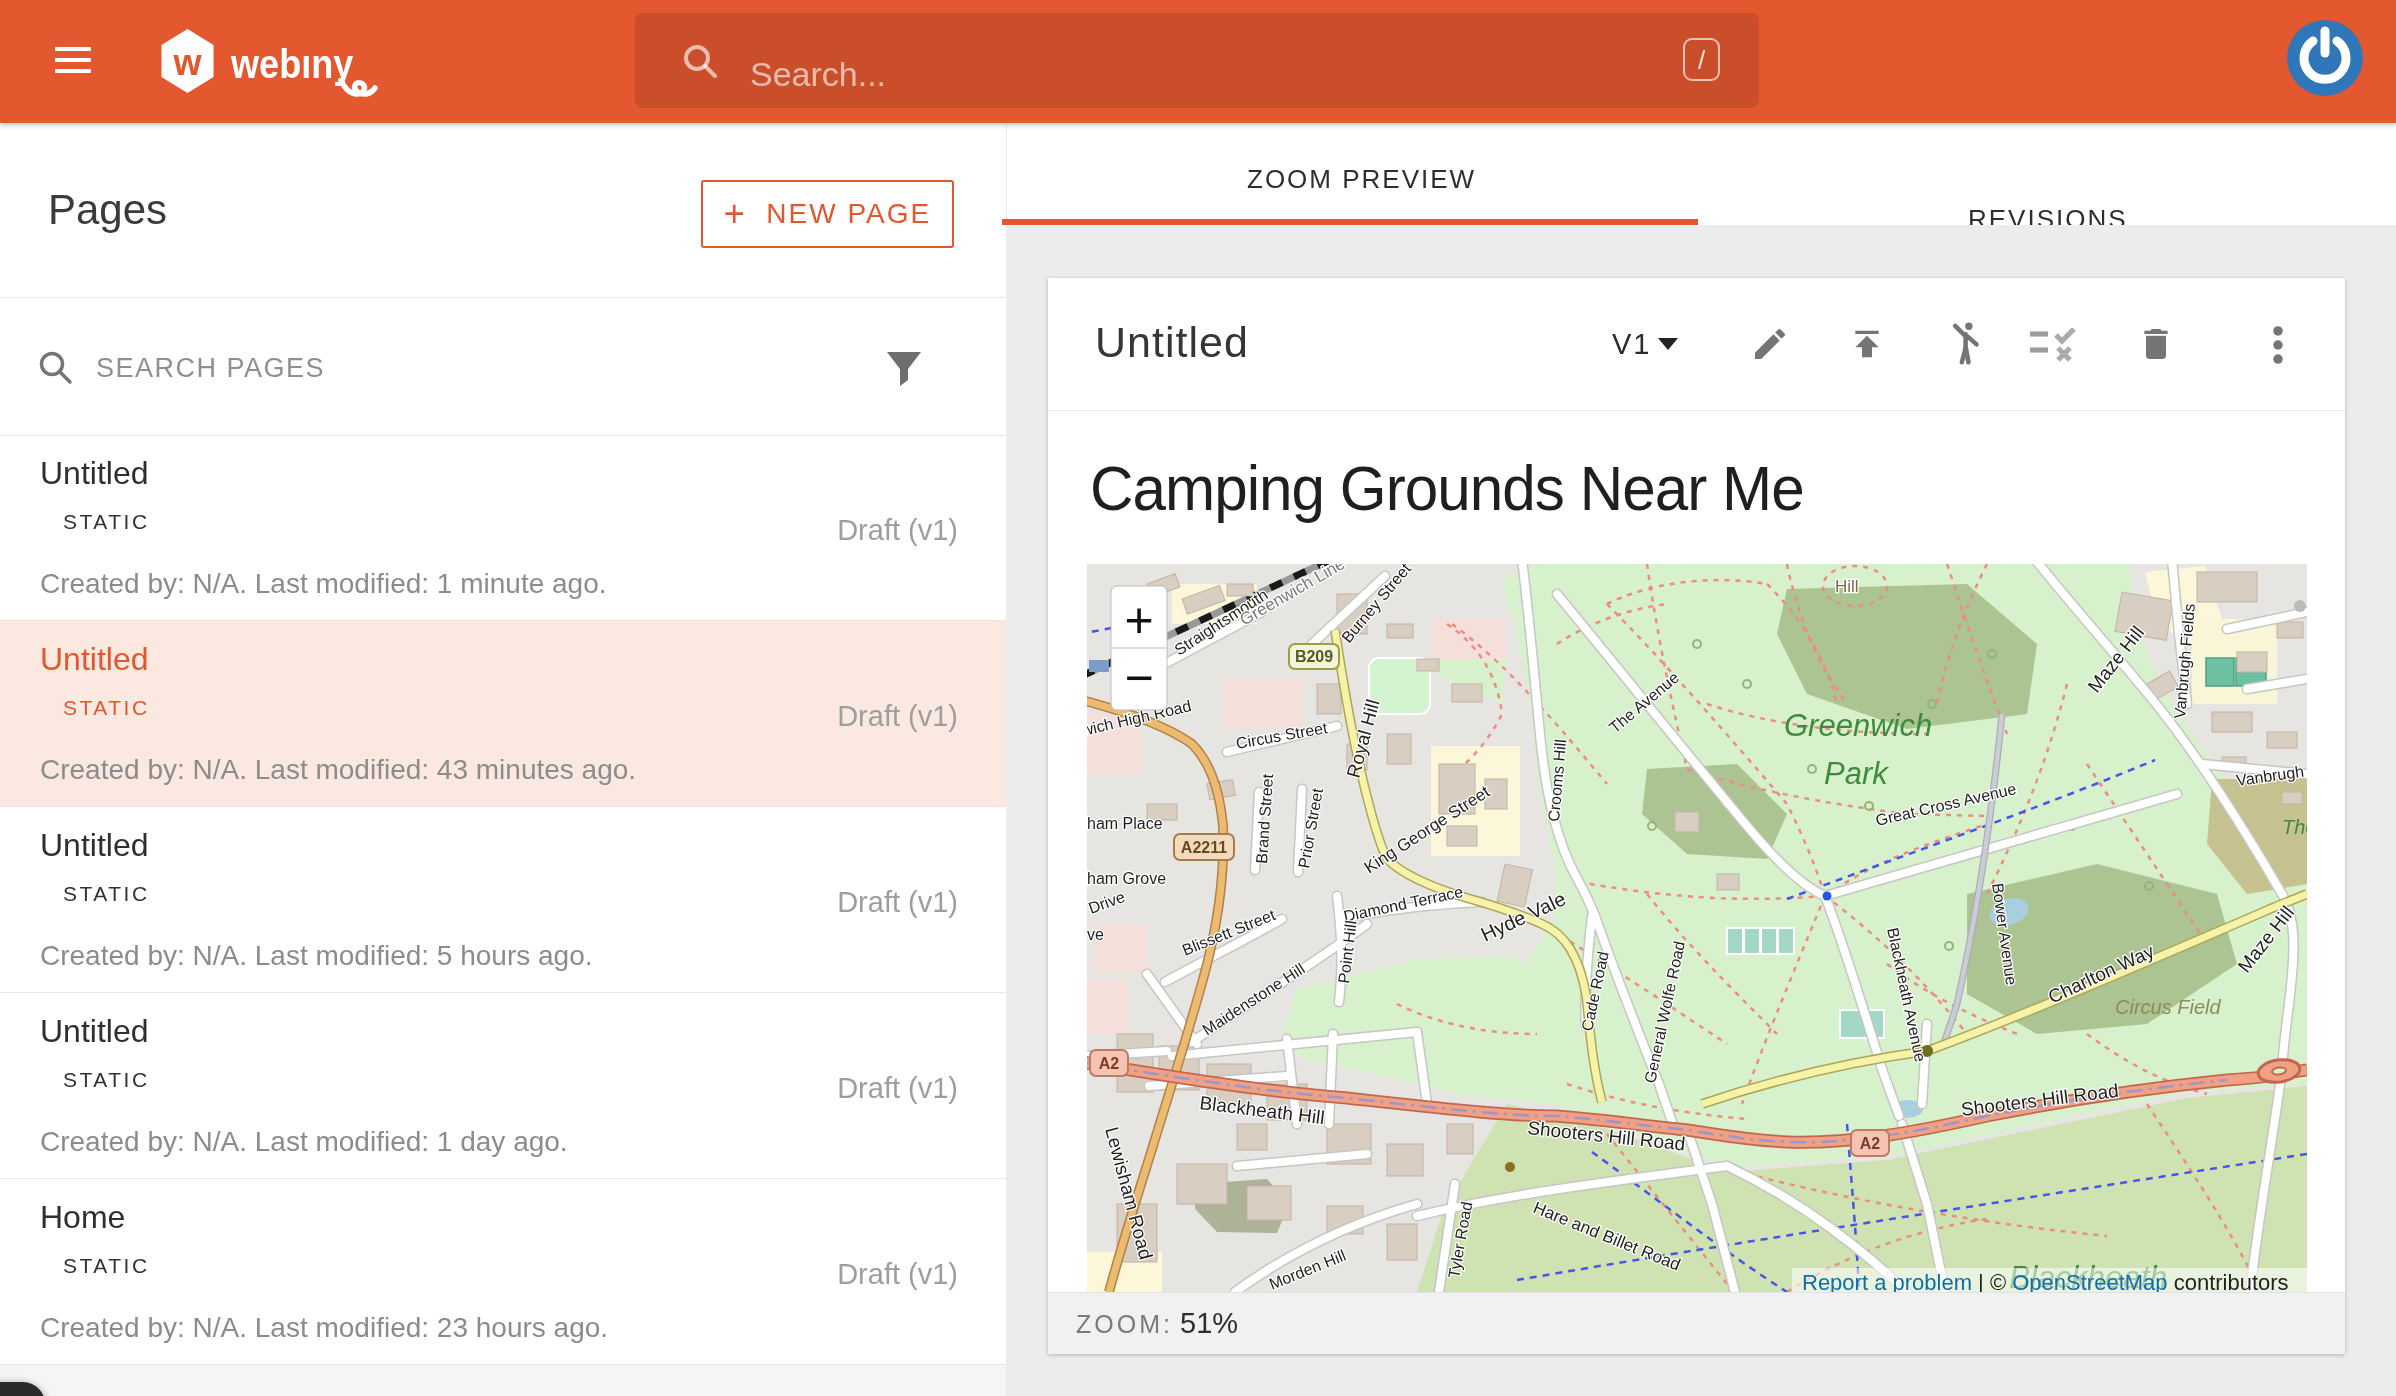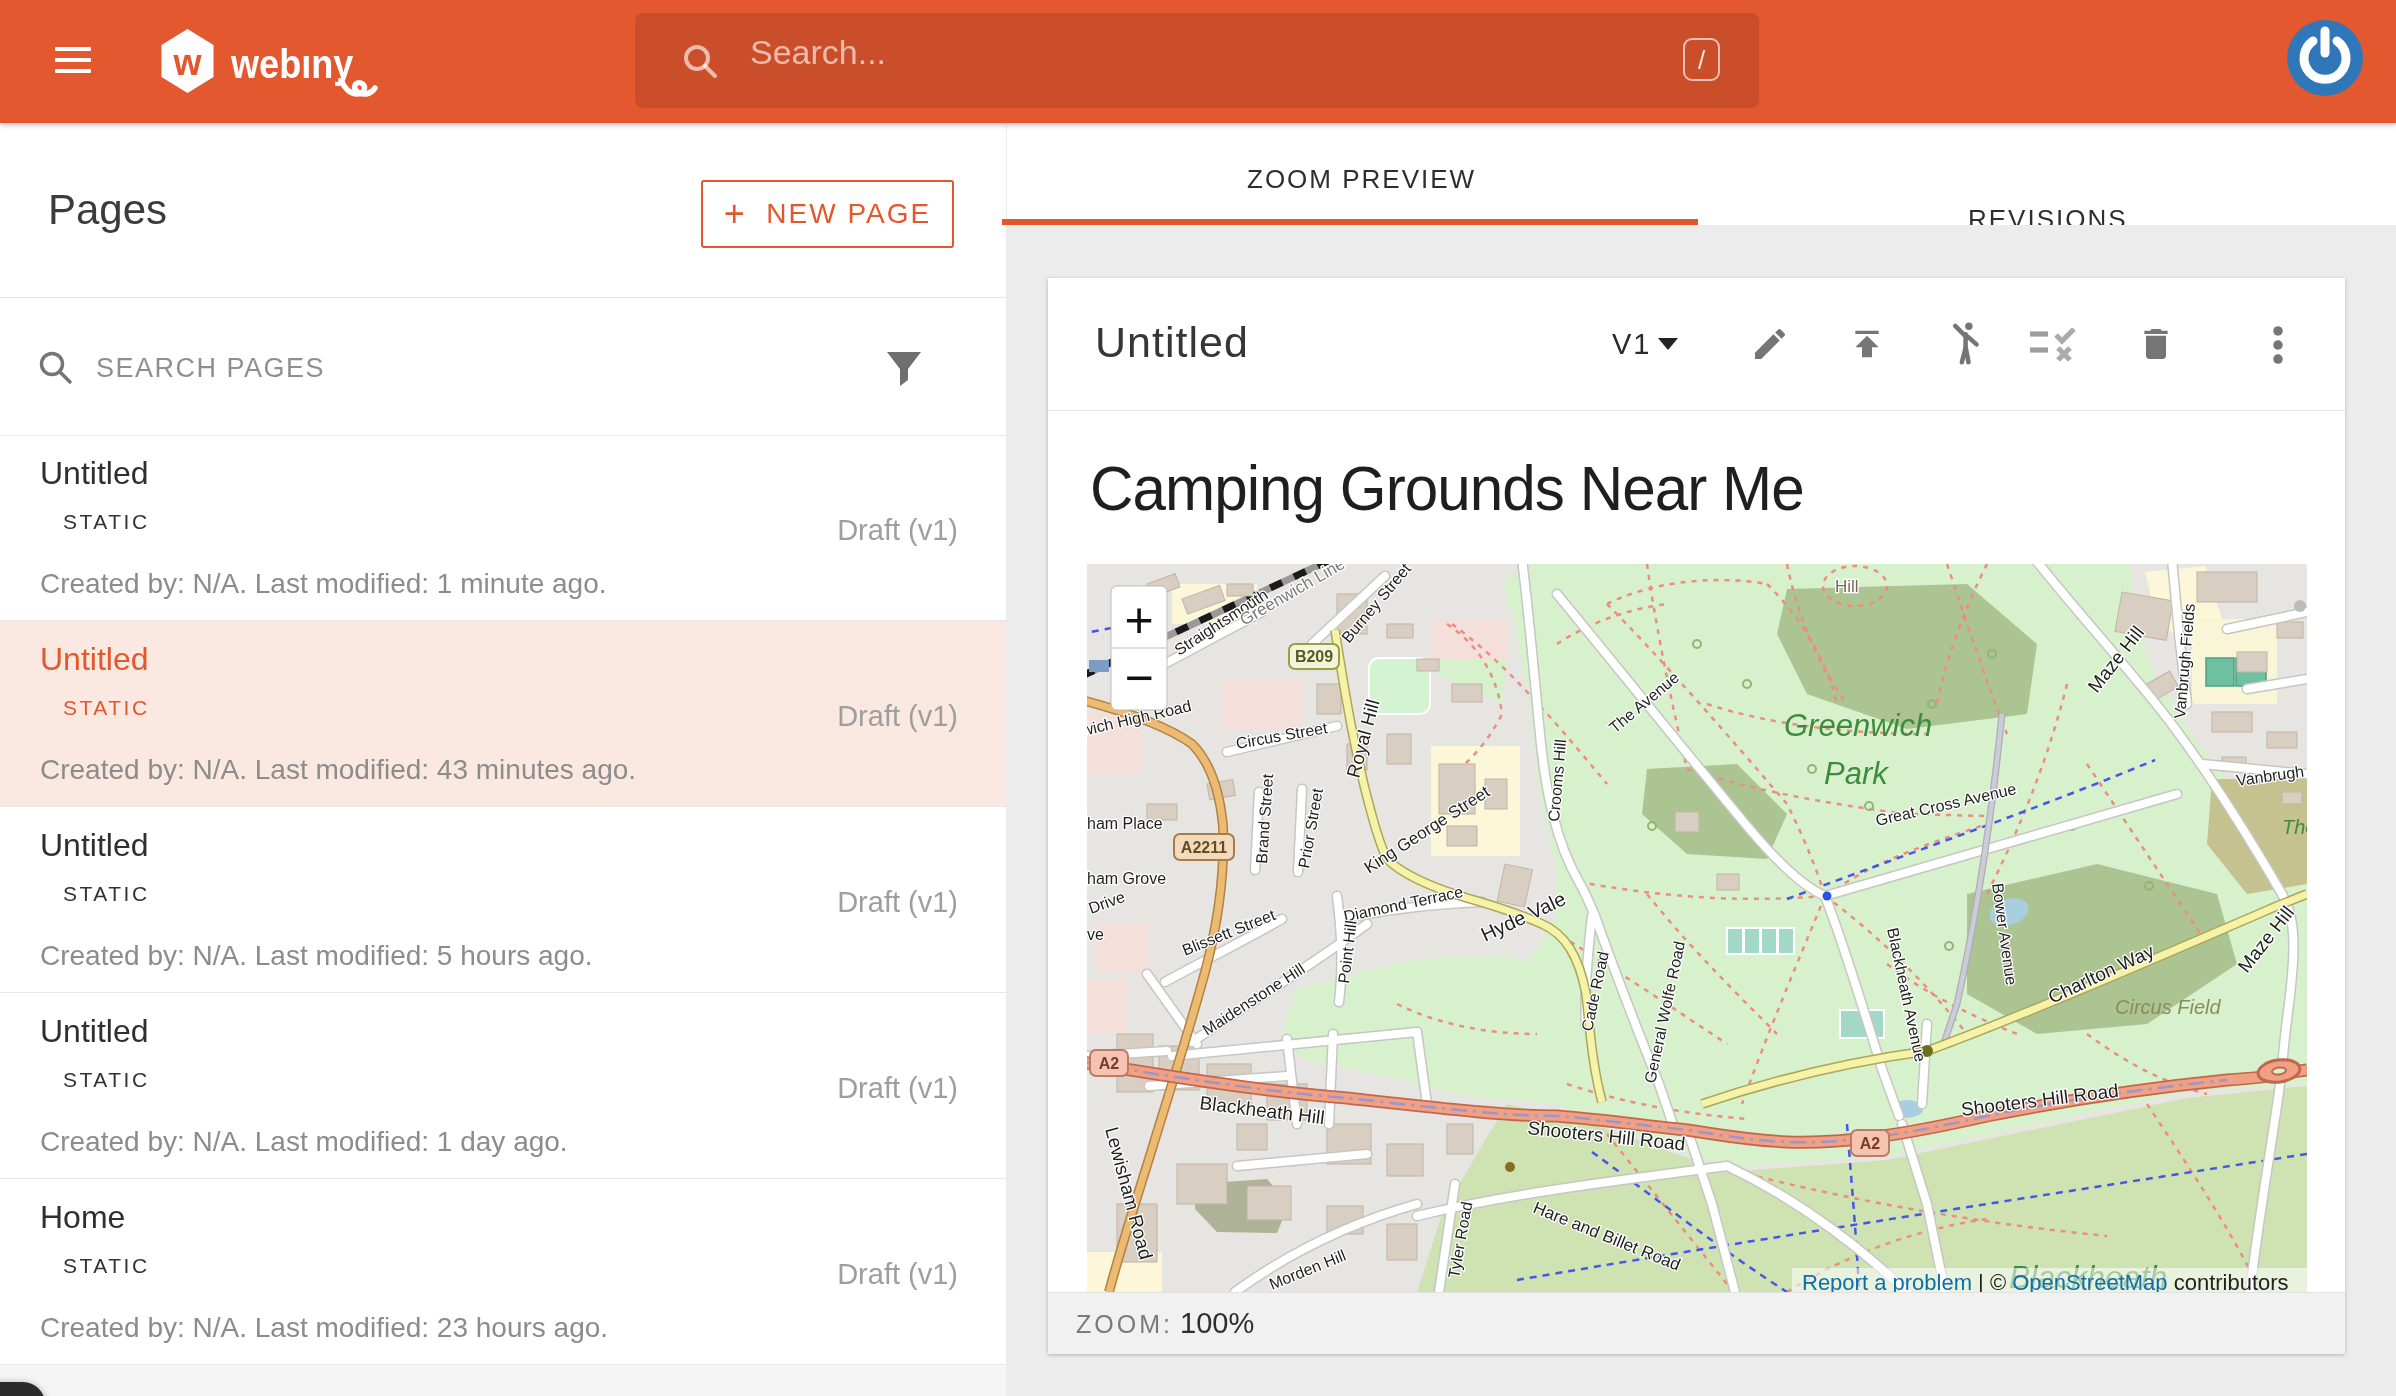--- a/index.html
+++ b/index.html
@@ -1,21 +1,21 @@
 <!DOCTYPE html>
 <html><head>
 <meta charset="utf-8">
 <style>
 * { margin:0; padding:0; box-sizing:border-box; }
 html,body { width:2396px; height:1396px; overflow:hidden; font-family:"Liberation Sans", sans-serif; background:#ECECEC; }
 .abs { position:absolute; }
 #header { position:absolute; left:0; top:0; width:2396px; height:123px; background:#E4582F; box-shadow:0 2px 5px rgba(0,0,0,0.25); z-index:50; }
 .hline { position:absolute; left:55px; width:36px; height:4px; background:#fff; border-radius:1px; }
 #searchbox { position:absolute; left:635px; top:13px; width:1124px; height:95px; background:rgba(0,0,0,0.115); border-radius:8px; }
-#searchtxt { position:absolute; left:750px; top:33px; font-size:34px; color:rgba(255,255,255,0.62); }
+#searchtxt { position:absolute; left:750px; top:55px; font-size:34px; color:rgba(255,255,255,0.62); }
 #slashkey { position:absolute; left:1683px; top:38px; width:37px; height:43px; border:2px solid rgba(255,255,255,0.65); border-radius:9px; color:rgba(255,255,255,0.85); font-size:26px; text-align:center; line-height:40px; }
 #leftpanel { position:absolute; left:0; top:123px; width:1006px; height:1273px; background:#fff; }
 #pagesTitle { position:absolute; left:48px; top:186px; font-size:42px; color:#3B3B3B; }
 #newpage { position:absolute; left:701px; top:180px; width:253px; height:68px; border:2px solid #E2572B; border-radius:3px; color:#E2572B; font-size:28px; letter-spacing:2px; text-align:center; line-height:64px; }
 .divider { position:absolute; left:0; width:1006px; height:1px; background:#E8E8E8; }
 .item-title { position:absolute; left:40px; font-size:32px; color:#2F2F2F; }
 .item-static { position:absolute; left:40px; font-size:21px; font-weight:normal; letter-spacing:2.5px; color:#333;margin-left:23px; }
 .item-draft { position:absolute; right:1438px; font-size:29px; color:#9E9E9E;margin-left:16px; }
 .item-created { position:absolute; left:40px; font-size:28px; color:#8C8C8C; }
 #tabband { position:absolute; left:1007px; top:123px; width:1389px; height:102px; background:#fff; }
@@ -483,13 +483,13 @@
 <text x="52" y="131" font-size="50" fill="#111" text-anchor="middle">−</text>
 </g>
 
 <rect x="705" y="704" width="515" height="24" fill="rgba(255,255,255,0.55)"></rect>
 <text x="715" y="726" font-size="22"><tspan fill="#0E6EA8">Report a problem</tspan><tspan fill="#222"> | © </tspan><tspan fill="#0E6EA8">OpenStreetMap</tspan><tspan fill="#222"> contributors</tspan></text>
 </svg>
 </div>
 
 <div id="cardfooter"></div>
 <div id="zoomlbl">ZOOM:</div>
-<div id="zoomval">100%</div>
+<div id="zoomval">51%</div>
 
 </body></html>

